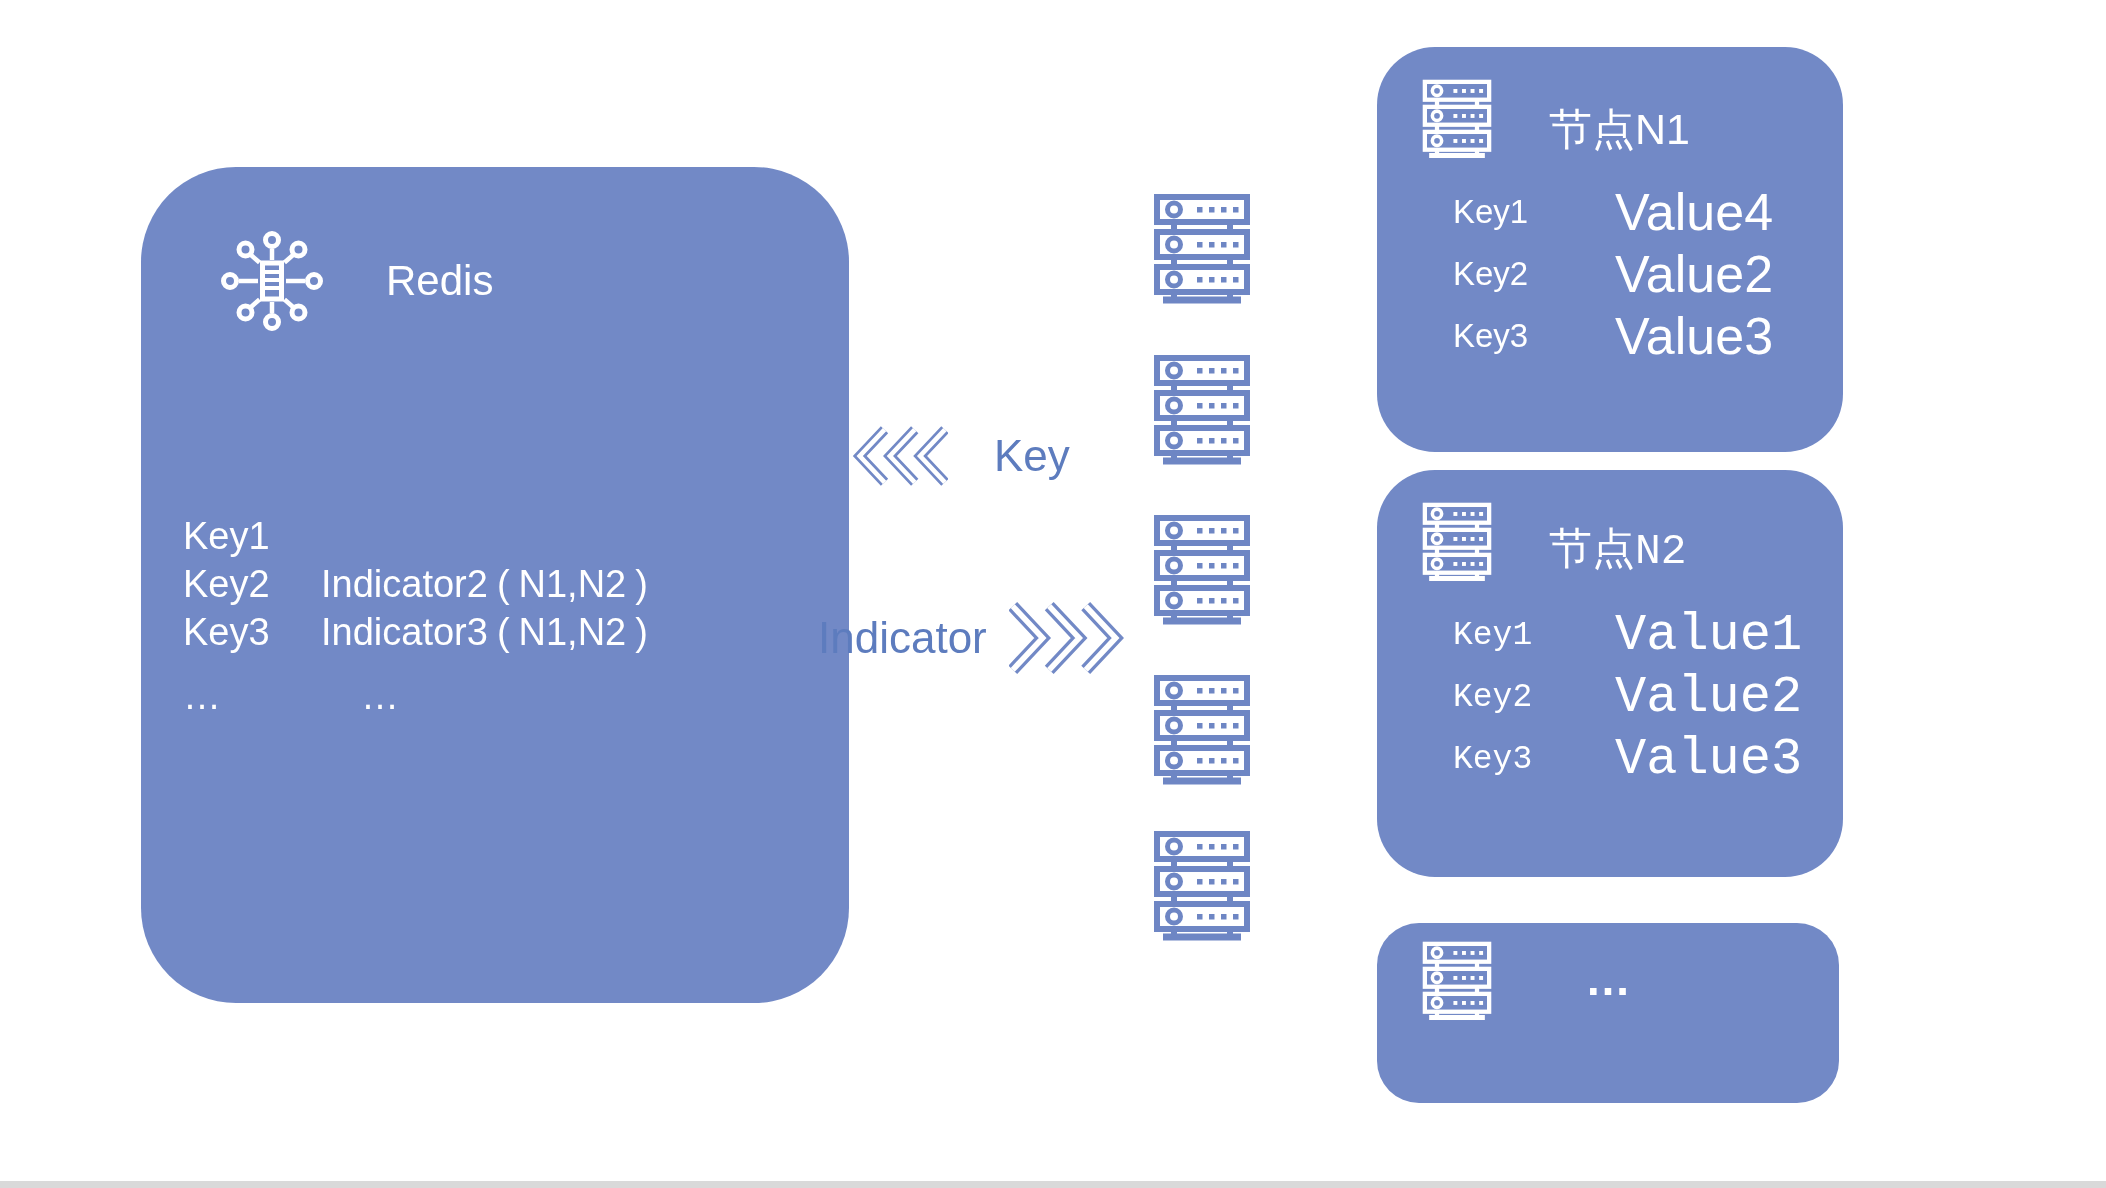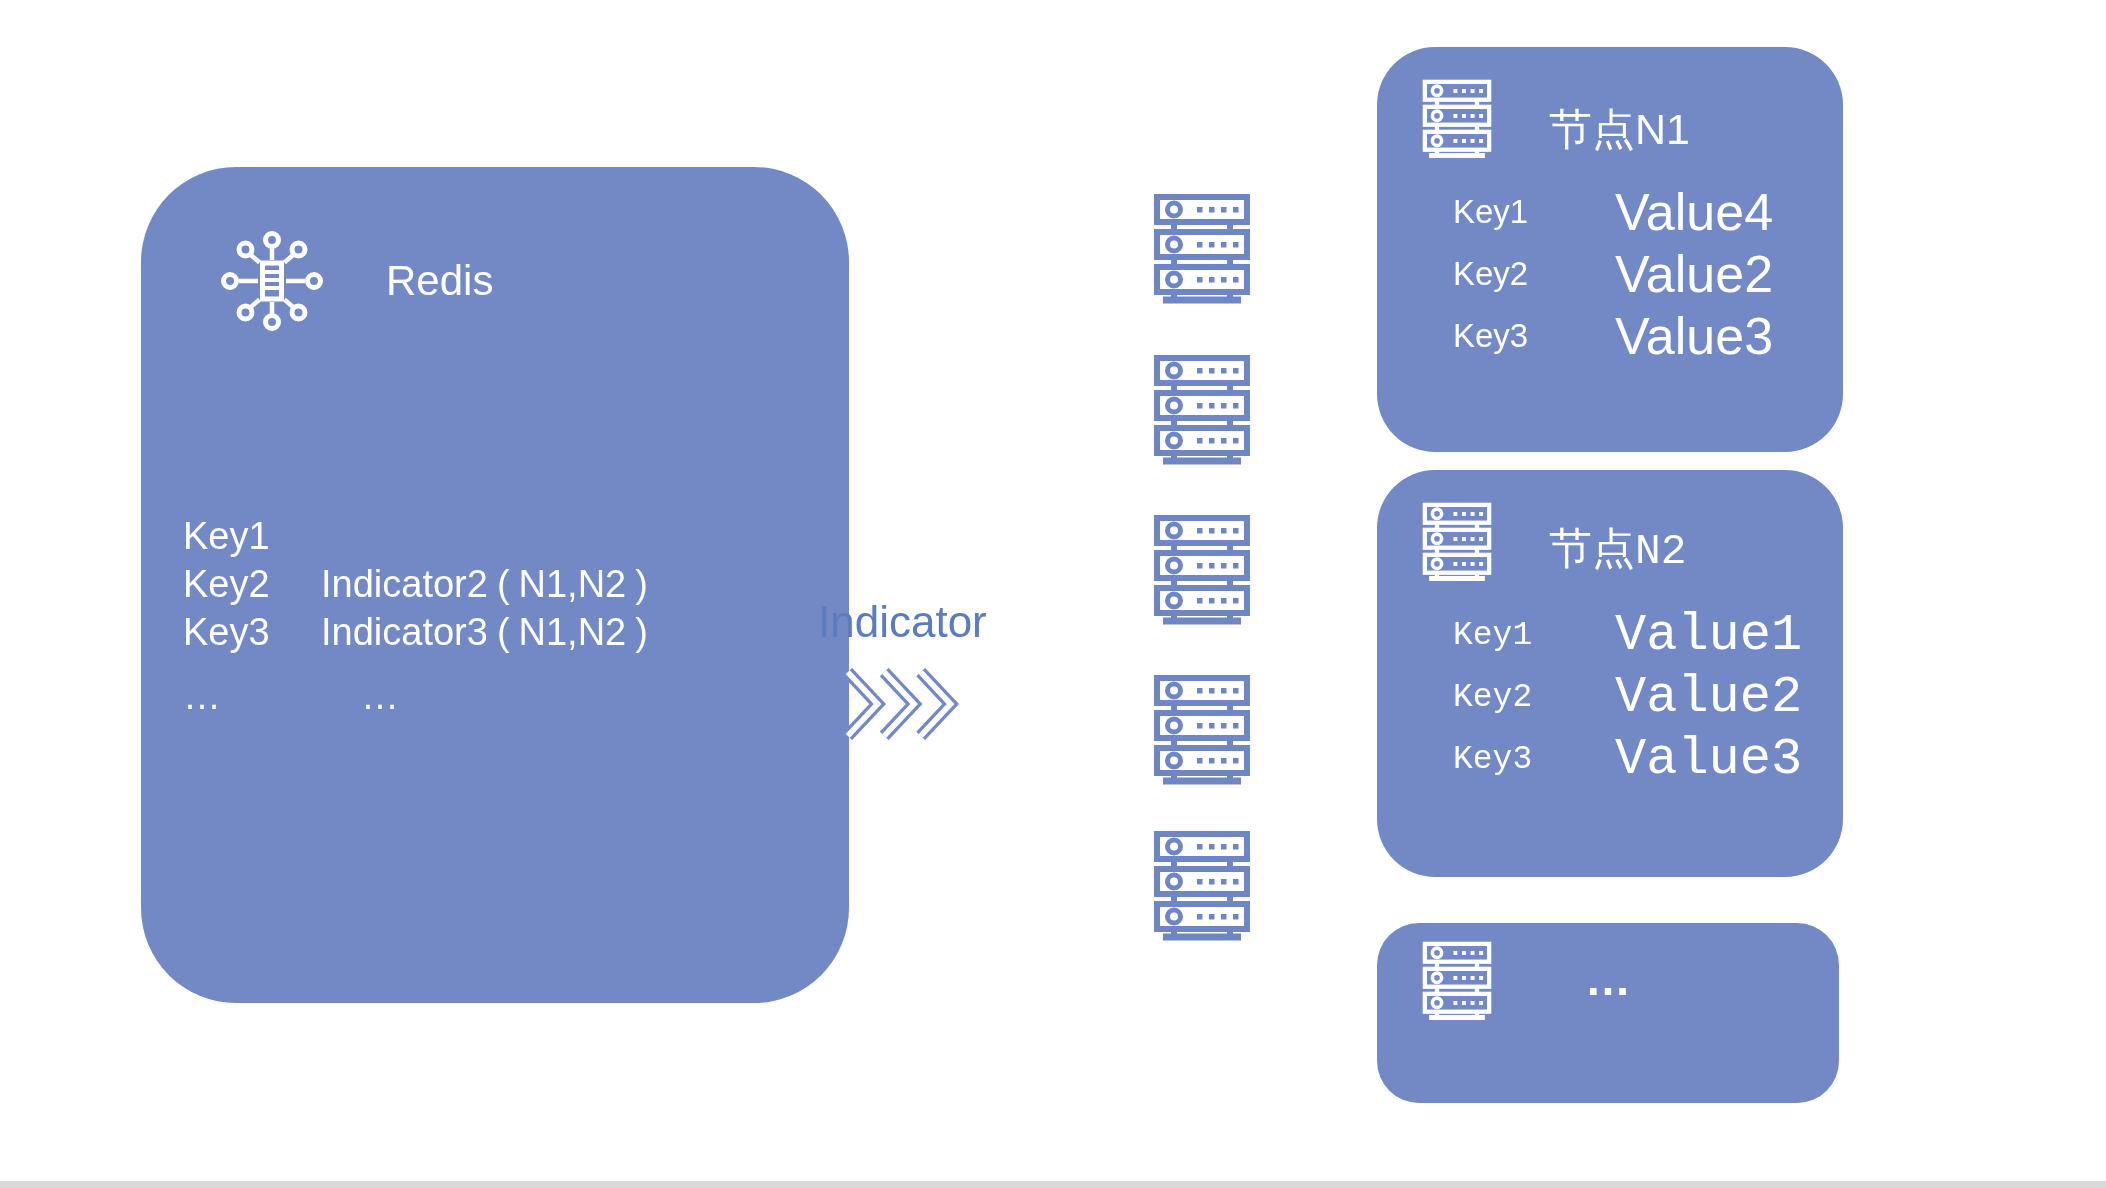--- a/index.html
+++ b/index.html
@@ -18,21 +18,21 @@
   .kv-table{position:absolute;left:42px;top:348px;width:540px;}
   .kv-row{display:flex;align-items:baseline;height:48px;font-size:38px;color:#fff;white-space:nowrap;}
   .kv-key{display:inline-block;width:138px;flex:0 0 138px;}
   .kv-ind .paren{margin:0 9px;}
   .kv-ellipsis{margin-top:16px;}
   .kv-ellipsis .ind-dots{padding-left:40px;}
   .red-text{color:#d40000;}
   
   .arrow-row{position:absolute;display:flex;align-items:center;}
   .arrow-key{left:852px;top:424px;gap:46px;}
-  .arrow-indicator{left:818px;top:600px;gap:22px;flex-direction:column;}
+  .arrow-indicator{left:818px;top:600px;gap:22px;}
   .arrow-label{font-size:44px;color:#5d7cbe;line-height:1;}
   
   .mid-server{position:absolute;left:1148px;width:108px;height:112px;color:#6e86c4;}
   .mid-server svg{width:100%;height:100%;}
   
   .node-box{left:1377px;width:466px;border-radius:58px;}
   .node1{top:47px;height:405px;}
   .node2{top:470px;height:407px;font-family:Liberation Mono, monospace;}
   .node-icon{position:absolute;left:42px;top:32px;width:76px;height:80px;color:#ffffff;}
   .node-title{position:absolute;left:172px;top:58px;font-size:43px;line-height:48px;color:#fff;white-space:nowrap;}
@@ -117,20 +117,35 @@
         <span class="kv-key">Key3</span>
         <span class="kv-ind"><span>Indicator3</span><span class="paren">(</span><span>N1,N2</span><span class="paren">)</span></span>
       </div>
       <div class="kv-row kv-ellipsis">
         <span class="kv-key">…</span>
         <span class="ind-dots">…</span>
       </div>
     </div>
   </div>
 
+  <div class="arrow-row arrow-key">
+    <svg width="96" height="64" viewBox="0 0 124 80">
+      <g fill="none" stroke="#7289c6" stroke-width="13">
+        <path d="M42,6 L10,40 L42,74"></path>
+          <path d="M81,6 L49,40 L81,74"></path>
+          <path d="M120,6 L88,40 L120,74"></path>
+      </g>
+      <g fill="none" stroke="#ffffff" stroke-width="6">
+        <path d="M42,6 L10,40 L42,74"></path>
+          <path d="M81,6 L49,40 L81,74"></path>
+          <path d="M120,6 L88,40 L120,74"></path>
+      </g>
+    </svg>
+    <span class="arrow-label">Key</span>
+  </div>
 
   <div class="arrow-row arrow-indicator">
     <span class="arrow-label">Indicator</span>
     <svg width="116" height="76" viewBox="0 0 124 80">
       <g fill="none" stroke="#7289c6" stroke-width="13">
         <path d="M4,6 L36,40 L4,74"></path>
           <path d="M43,6 L75,40 L43,74"></path>
           <path d="M82,6 L114,40 L82,74"></path>
       </g>
       <g fill="none" stroke="#ffffff" stroke-width="6">

